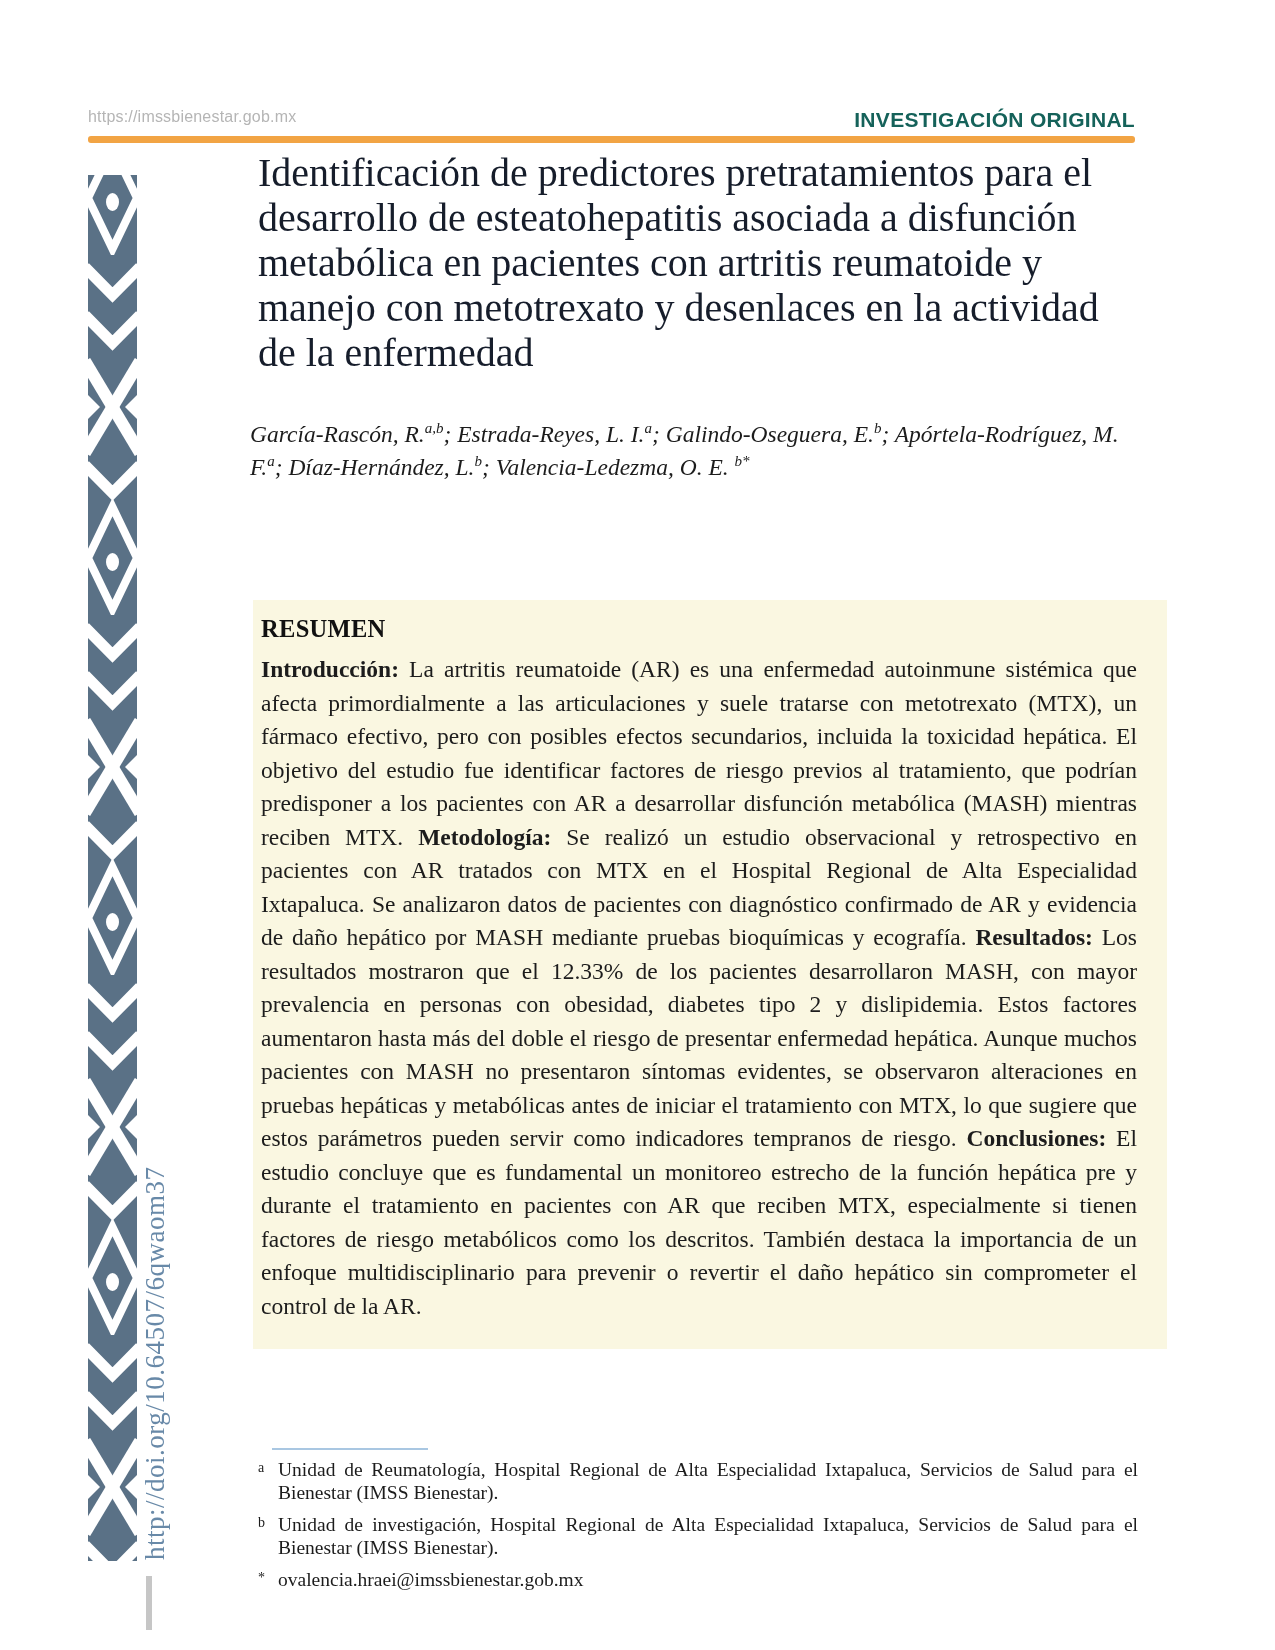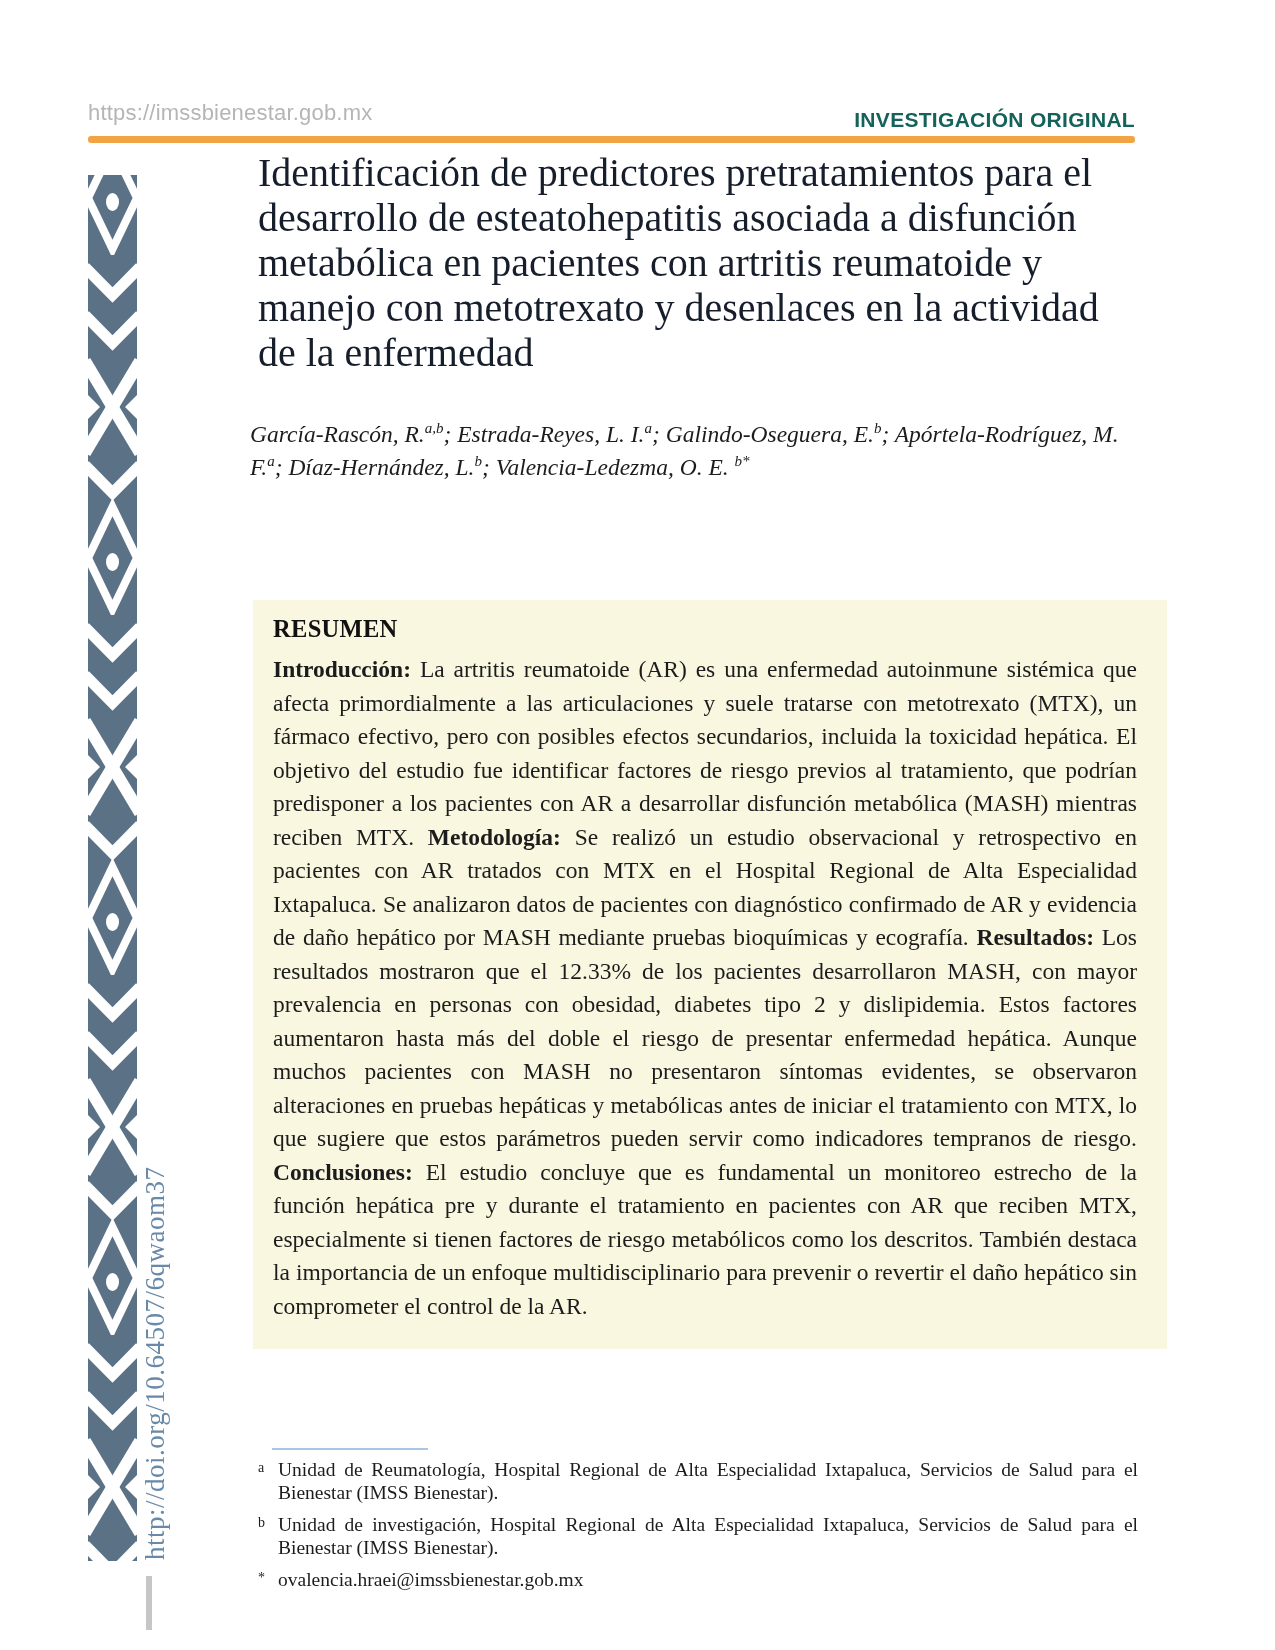--- a/index.html
+++ b/index.html
@@ -8,40 +8,40 @@
     --text-color:#1c1c1c; --gray-header:#b5b5b5; --gray-footer:#c3c3c3;
     --rule-blue:#a9c7e2;
   }
   html,body{margin:0;padding:0;background:#e8e8e8;}
   .page{
     position:relative; width:1275px; height:1650px; background:#fff;
     margin:0 auto; overflow:hidden;
     font-family:"Liberation Serif", serif; color:var(--text-color);
   }
   
-  .hdr-url{position:absolute; left:88px; top:100px; font-family:"Liberation Sans",sans-serif;
-    font-size:22px; color:var(--gray-header); letter-spacing:.2px;}
+  .hdr-url{position:absolute; left:88px; top:108px; font-family:"Liberation Sans",sans-serif;
+    font-size:16px; color:var(--gray-header); letter-spacing:.2px;}
   .hdr-label{position:absolute; right:140px; top:108px; font-family:"Liberation Sans",sans-serif;
     font-size:21px; font-weight:bold; color:var(--teal); letter-spacing:.3px;}
   .hdr-rule{position:absolute; left:88px; top:136px; width:1047px; height:7px;
     background:var(--accent-orange); border-radius:3px;}
   
   .band{position:absolute; left:88px; top:175px; width:49px; height:1386px;}
   
   .doi{position:absolute; left:140px; top:1560px; width:478px; height:40px;
     transform:rotate(-90deg); transform-origin:0 0;
     font-size:27px; color:var(--doi-blue); letter-spacing:.5px; white-space:nowrap;}
   
   .title{position:absolute; left:258px; top:150px; width:884px;
     font-size:40px; line-height:45px; color:var(--title-color); font-weight:normal; margin:0;}
   .authors{position:absolute; left:250px; top:418px; width:878px;
     font-style:italic; font-size:23.5px; line-height:33px;}
   .authors sup{font-size:15px; line-height:0;}
   .abstract{position:absolute; left:253px; top:600px; width:914px; box-sizing:border-box;
-    background:var(--box-bg); padding:15px 30px 26px 20px; min-height:745px;}
+    background:var(--box-bg); padding:15px 30px 26px 8px; min-height:745px;}
   .abstract h2{margin:0 0 10px 0; font-size:24.5px; letter-spacing:.3px; color:#111;}
   .abs-body{margin:0; font-size:23.5px; line-height:33.5px; text-align:justify; hyphens:auto;}
   .abs-kw{margin:15px 0 0 0; font-size:23.5px; line-height:33.5px; text-align:justify;}
   .abs-kw b{margin-right:14px;}
   
   .fn-rule{position:absolute; left:272px; top:1448px; width:156px; height:2px; background:var(--rule-blue);}
   .footnotes{position:absolute; left:258px; top:1458px; width:880px; font-size:19.5px; line-height:23px;}
   .fn{display:flex; margin-bottom:9px;}
   .fn .mk{flex:0 0 20px; font-size:14px; position:relative; top:-2px;}
   .fn .tx{flex:1; text-align:justify;}

